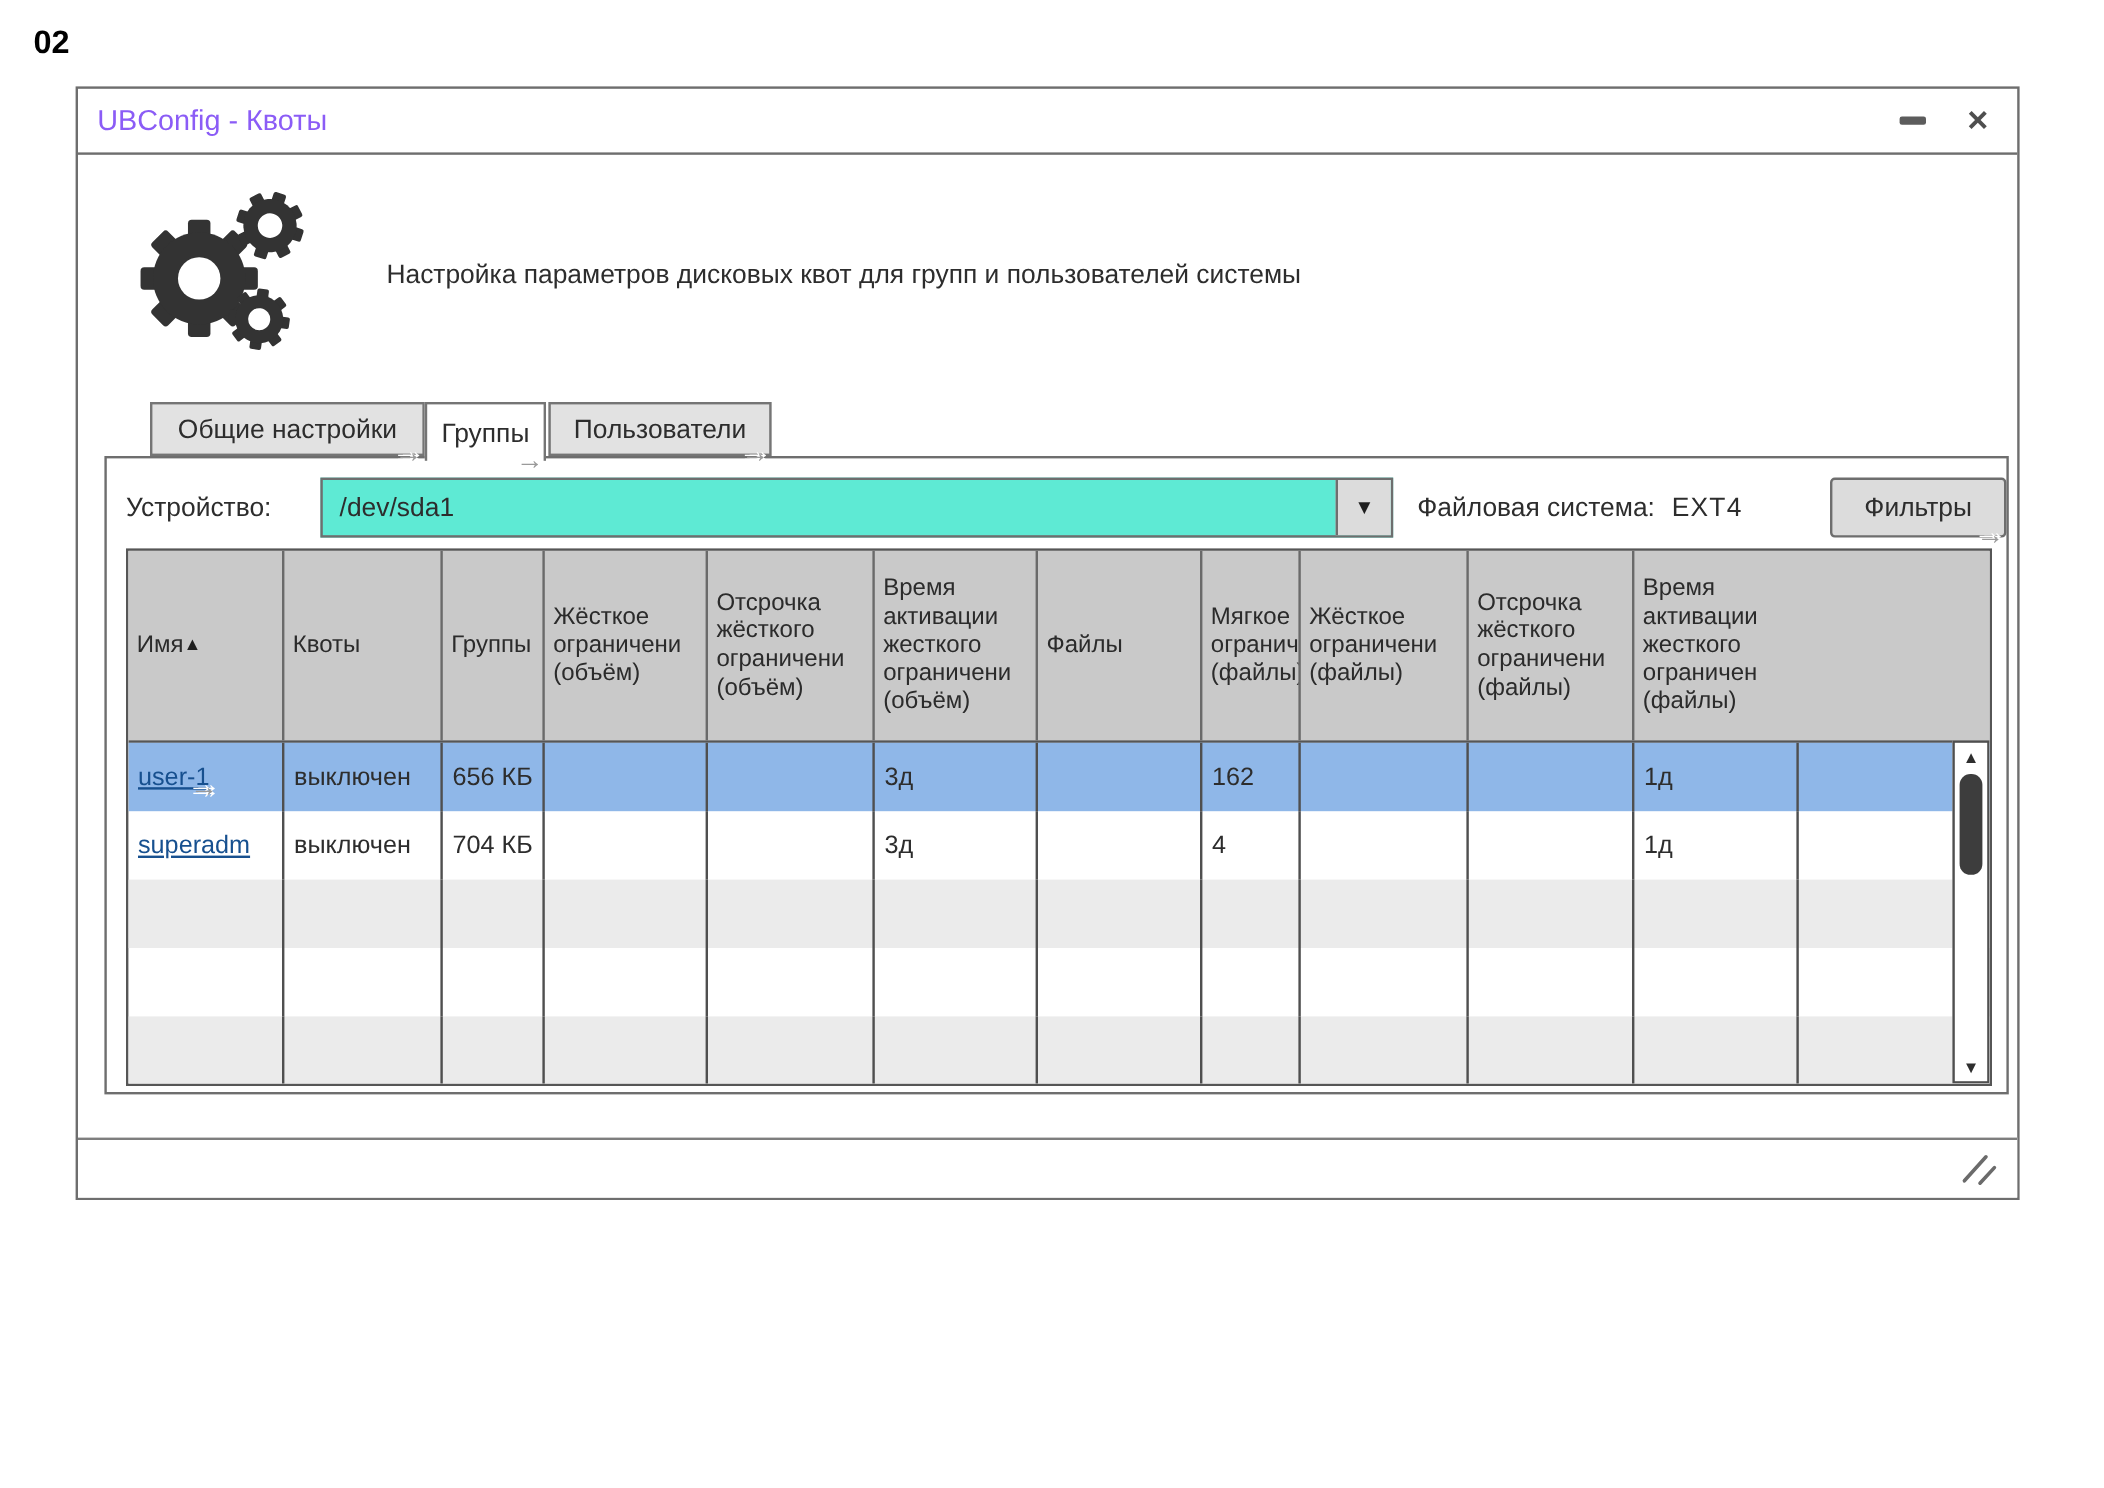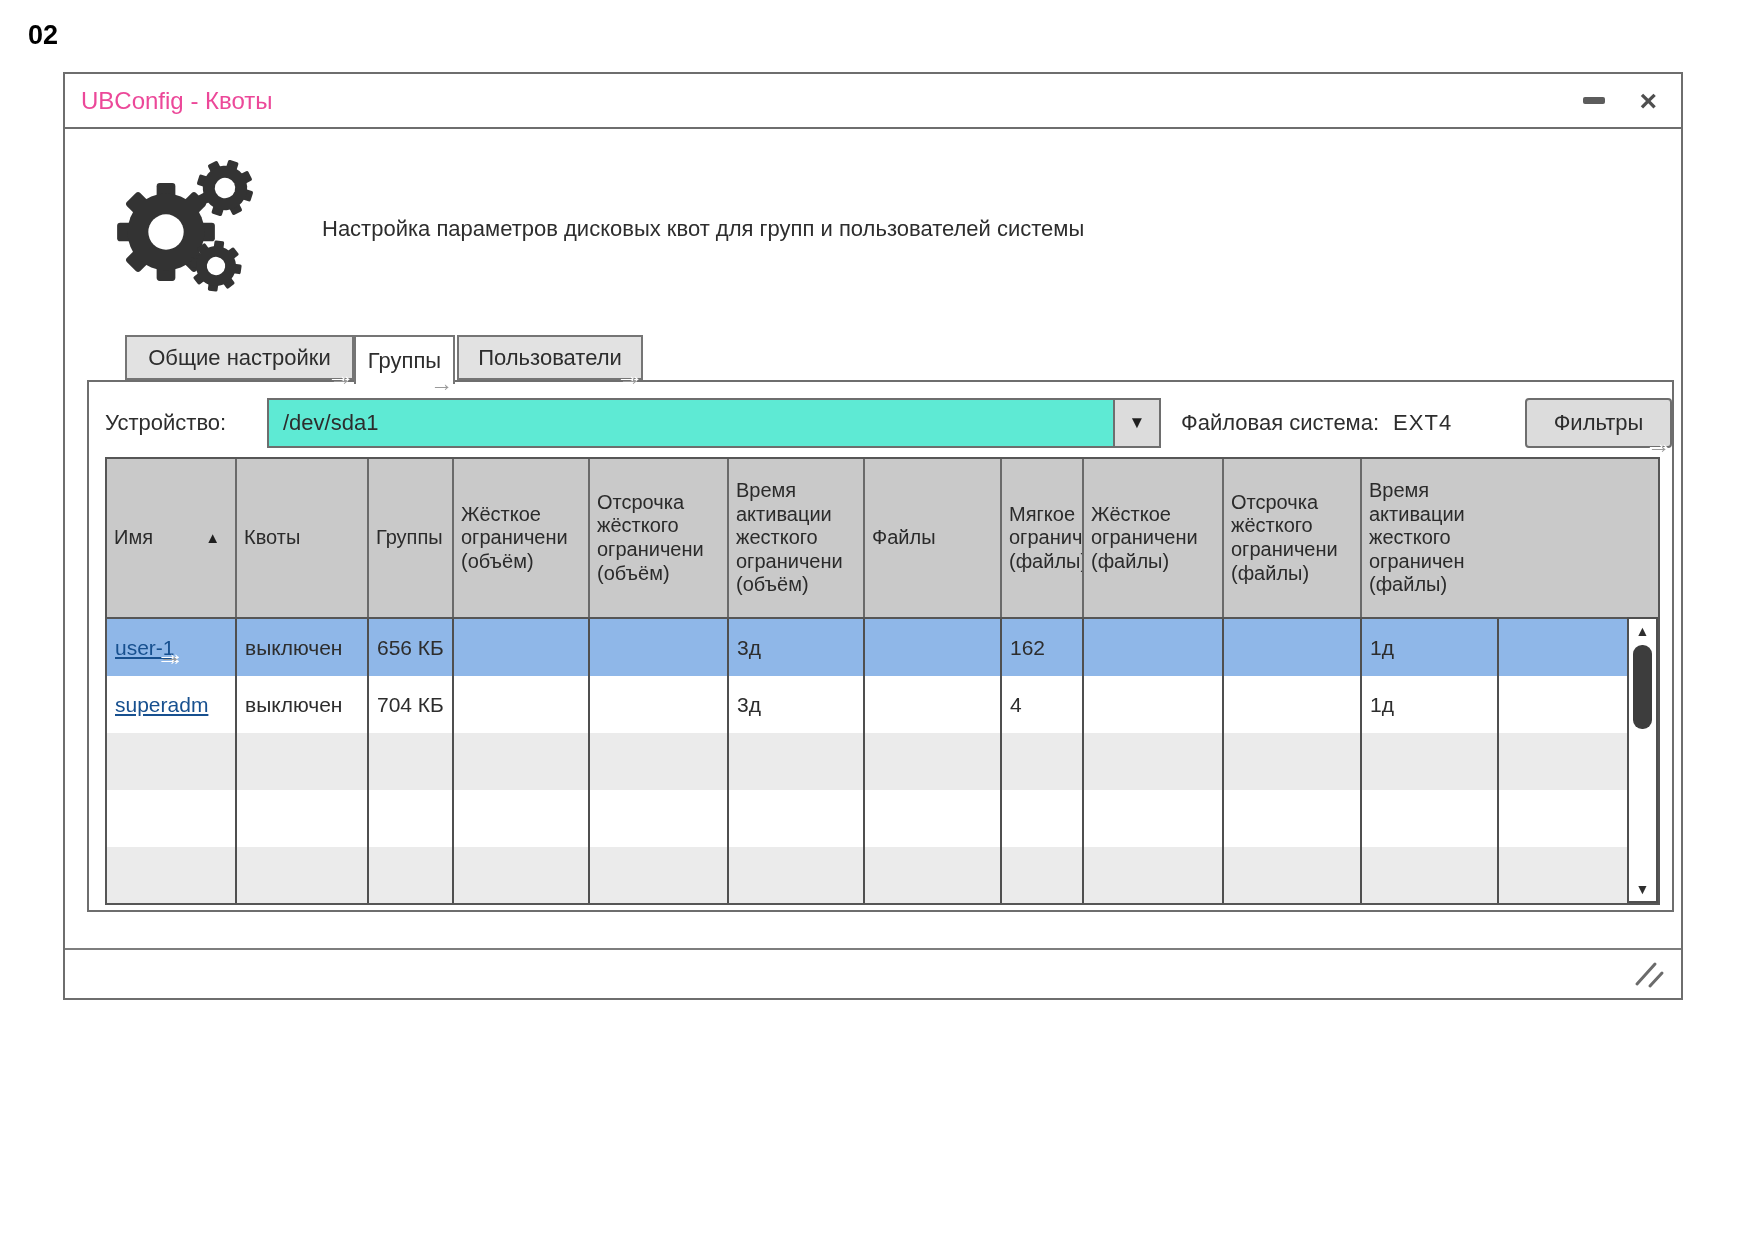--- a/index.html
+++ b/index.html
@@ -4,21 +4,21 @@
 <style>
   * { margin:0; padding:0; box-sizing:border-box; }
   html,body { background:#fff; }
   body { width:1753px; height:1240px; position:relative; font-family:"Liberation Sans", sans-serif; color:#2d2d2d; overflow:hidden; }
 
   .page-label { position:absolute; left:28px; top:20px; font-size:27px; font-weight:bold; color:#000000; }
 
   
   .window { position:absolute; left:63px; top:72px; width:1620px; height:928px; border:2px solid #6e6e6e; background:#fff; }
   .titlebar { position:absolute; left:0; top:0; right:0; height:55px; border-bottom:2px solid #6e6e6e; display:flex; align-items:center; }
-  .title { font-size:24px; color:#ec4899; padding-left:16px; }
+  .title { font-size:24px; color:#8b5cf6; padding-left:16px; }
   .win-controls { margin-left:auto; display:flex; align-items:center; gap:34px; padding-right:24px; }
   .min-bar { display:inline-block; width:22px; height:7px; background:#5c5c5c; border-radius:2px; }
   .close-x { font-size:30px; font-weight:bold; color:#4f4f4f; line-height:1; }
 
   
   .gears { position:absolute; left:47px; top:76px; }
   .description { position:absolute; left:257px; top:142px; font-size:22px; color:#2d2d2d; }
 
   
   .tab { position:absolute; top:261px; height:45px; background:#e2e2e2; border:2px solid #757575; display:flex; align-items:center; justify-content:center; font-size:22px; z-index:2; cursor:default; }
@@ -40,21 +40,21 @@
   .fs-label { position:absolute; left:1092px; top:16px; height:50px; line-height:50px; font-size:22px; }
   .fs-value { margin-left:14px; letter-spacing:1px; }
   .filters-btn { position:absolute; left:1436px; top:16px; width:147px; height:50px; background:#dcdcdc; border:2px solid #6e6e6e; border-radius:4px; display:flex; align-items:center; justify-content:center; font-size:22px; }
 
   
   .qtable { position:absolute; left:16px; top:75px; width:1555px; height:448px; border:2px solid #565656; background:#fff; overflow:hidden; }
   .tgrid { display:grid; grid-template-columns:130px 132px 85px 136px 139px 136px 137px 82px 140px 138px 137px minmax(0,1fr); }
   .thead { background:#c9c9c9; border-bottom:2px solid #565656; height:160px; }
   .th { border-right:2px solid #6a6a6a; padding:6px 7px; font-size:20px; line-height:1.18; color:#2b2b2b; display:flex; flex-direction:column; justify-content:center; overflow:hidden; }
   .th:last-child { border-right:none; }
-  .th-name { flex-direction:row; align-items:center; justify-content:space-between; }
+  .th-name { flex-direction:row; align-items:center; justify-content:flex-start; }
   .sorticon { font-size:15px; color:#1e1e1e; padding-right:8px; }
 
   .trow { height:57px; }
   .trow .td { border-right:2px solid #4f4f4f; font-size:21px; display:flex; align-items:center; padding:0 8px; overflow:hidden; white-space:nowrap; }
   .trow .td:last-child { border-right:none; }
   .trow.selected { background:#8fb7e8; }
   .trow.stripe { background:#ebebeb; }
   .name-link { color:#17508f; text-decoration:underline; cursor:pointer; }
   .cell-marker { position:relative; top:7px; margin-left:-16px; font-size:23px; font-weight:bold; color:#9a9a9a;
     text-shadow:-2px -2px 0 #fff, 2px -2px 0 #fff, -2px 2px 0 #fff, 2px 2px 0 #fff; line-height:0; }

